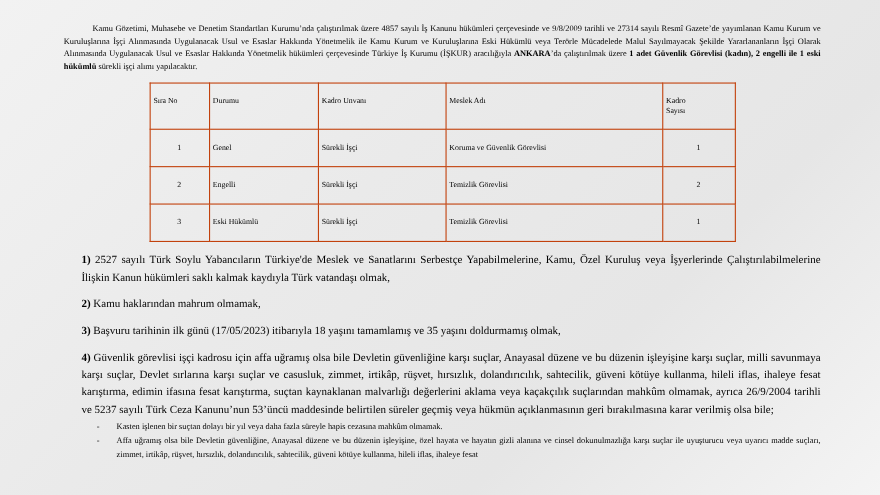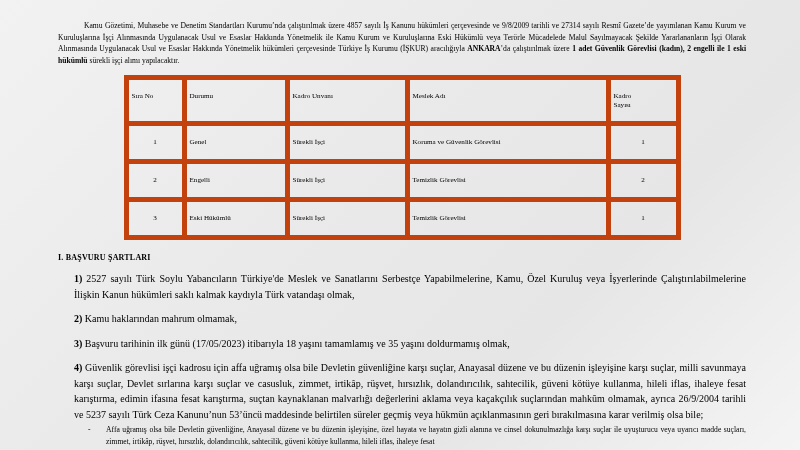--- a/index.html
+++ b/index.html
@@ -53,21 +53,21 @@
   b.bold { font-weight: bold; }
 
   table.kadro {
     border-collapse: collapse;
     margin: 8px auto 0 auto;
     width: 497px;
     font-size: 7.1px;
     table-layout: fixed;
   }
   table.kadro td, table.kadro th {
-    border: 5px solid #c2410c;
+    border: 1px solid #c2410c;
     padding: 12px 3px;
     vertical-align: top;
     font-weight: normal;
     line-height: 1.25;
     margin-left: 48px;
   }
   table.kadro th { text-align: left; height: 17px; }
   .col-sira { width: 47px; text-align: center; }
   .col-durum { width: 92px; }
   .col-kadro { width: 109px; }
@@ -162,26 +162,25 @@
         <tr>
           <td class="c">3</td>
           <td>Eski Hükümlü</td>
           <td>Sürekli İşçi</td>
           <td>Temizlik Görevlisi</td>
           <td class="c">1</td>
         </tr>
       </tbody>
     </table>
 
-    <h2 class="sec">I.  BAŞVURU ŞARTLARI</h2>
 
     <p class="item"><span class="num">1)</span><span> 2527 sayılı Türk Soylu Yabancıların Türkiye'de Meslek ve Sanatlarını Serbestçe Yapabilmelerine, Kamu, Özel Kuruluş veya İşyerlerinde Çalıştırılabilmelerine İlişkin Kanun hükümleri saklı kalmak kaydıyla Türk vatandaşı olmak,</span></p>
     <p class="item"><span class="num">2)</span><span> Kamu haklarından mahrum olmamak,</span></p>
     <p class="item"><span class="num">3)</span><span> Başvuru tarihinin ilk günü (17/05/2023) itibarıyla 18 yaşını tamamlamış ve 35 yaşını doldurmamış olmak,</span></p>
     <p class="item"><span class="num">4)</span><span> Güvenlik görevlisi işçi kadrosu için affa uğramış olsa bile Devletin güvenliğine karşı suçlar, Anayasal düzene ve bu düzenin işleyişine karşı suçlar, milli savunmaya karşı suçlar, Devlet sırlarına karşı suçlar ve casusluk, zimmet, irtikâp, rüşvet, hırsızlık, dolandırıcılık, sahtecilik, güveni kötüye kullanma, hileli iflas, ihaleye fesat karıştırma, edimin ifasına fesat karıştırma, suçtan kaynaklanan malvarlığı değerlerini aklama veya kaçakçılık suçlarından mahkûm olmamak, ayrıca 26/9/2004 tarihli ve 5237 sayılı Türk Ceza Kanunu’nun 53’üncü maddesinde belirtilen süreler geçmiş veya hükmün açıklanmasının geri bırakılmasına karar verilmiş olsa bile;</span></p>
 
     <ul class="bullets">
+      <li>Kasten işlenen bir suçtan dolayı bir yıl veya daha fazla süreyle hapis cezasına mahkûm olmamak.</li>
       <li>Affa uğramış olsa bile Devletin güvenliğine, Anayasal düzene ve bu düzenin işleyişine, özel hayata ve hayatın gizli alanına ve cinsel dokunulmazlığa karşı suçlar ile uyuşturucu veya uyarıcı madde suçları, zimmet, irtikâp, rüşvet, hırsızlık, dolandırıcılık, sahtecilik, güveni kötüye kullanma, hileli iflas, ihaleye fesat</li>
-      <li>Kasten işlenen bir suçtan dolayı bir yıl veya daha fazla süreyle hapis cezasına mahkûm olmamak.</li>
     </ul>
 
   </div>
 </div>
 
 </body></html>

